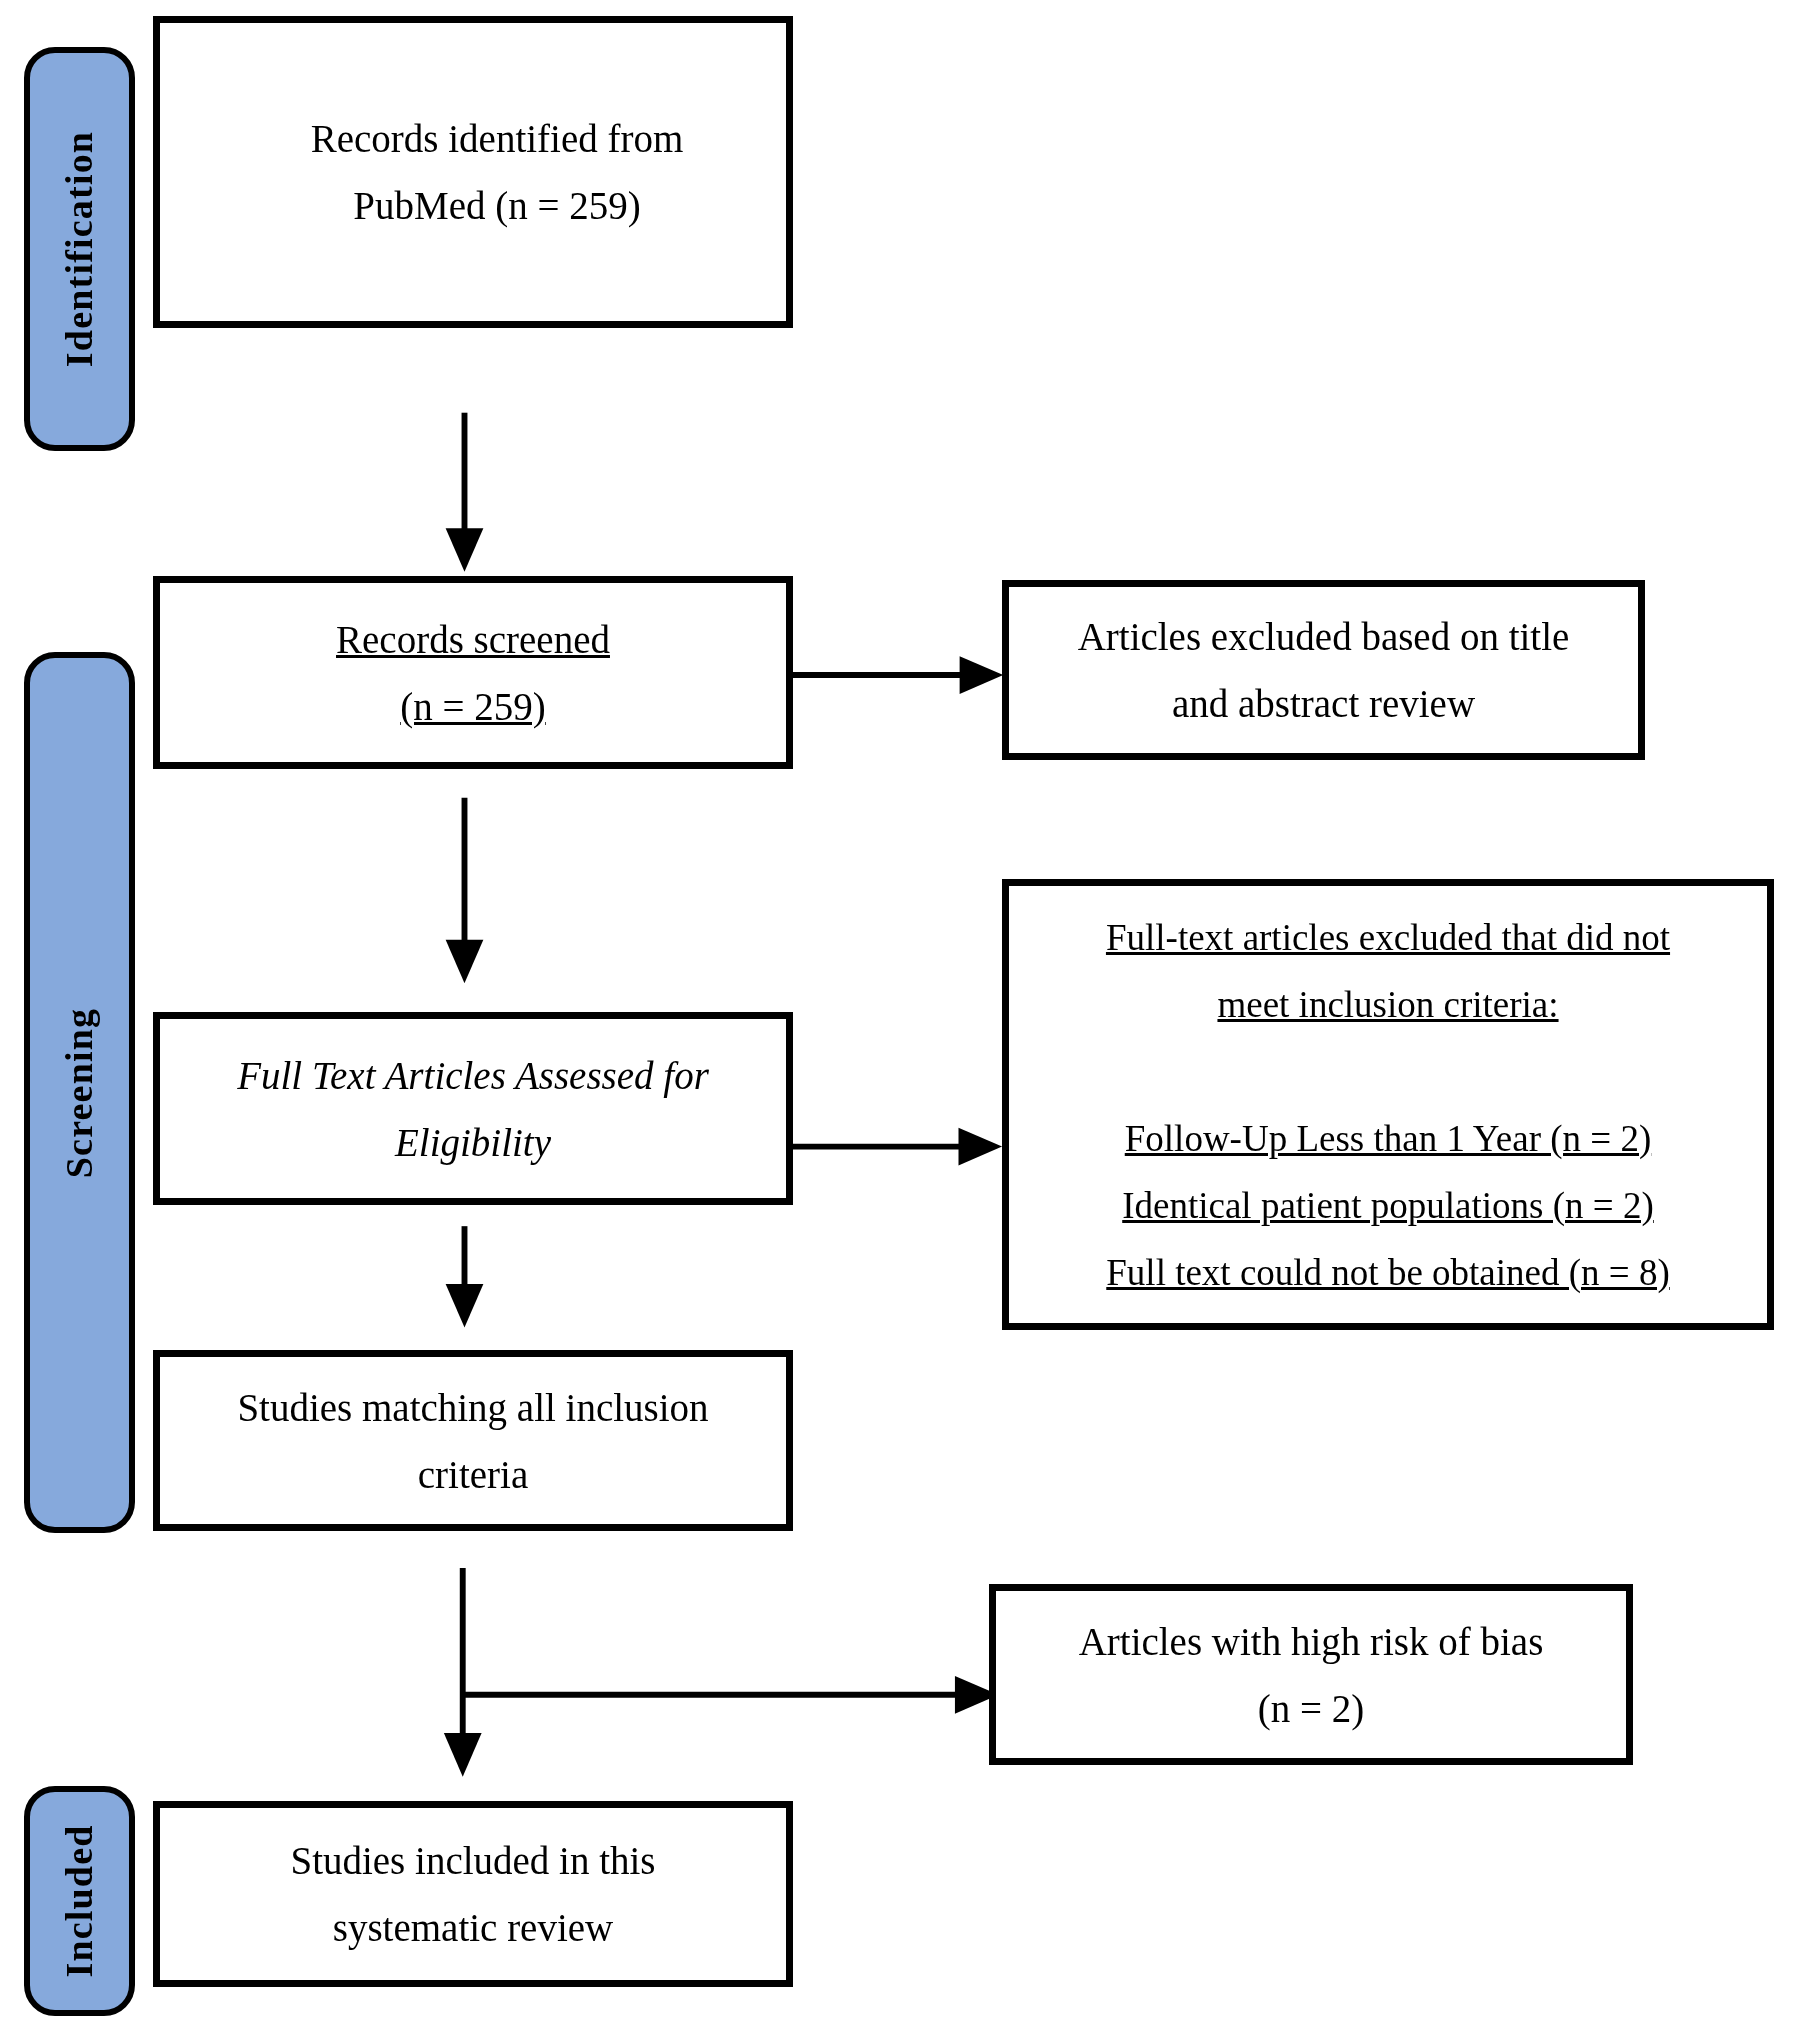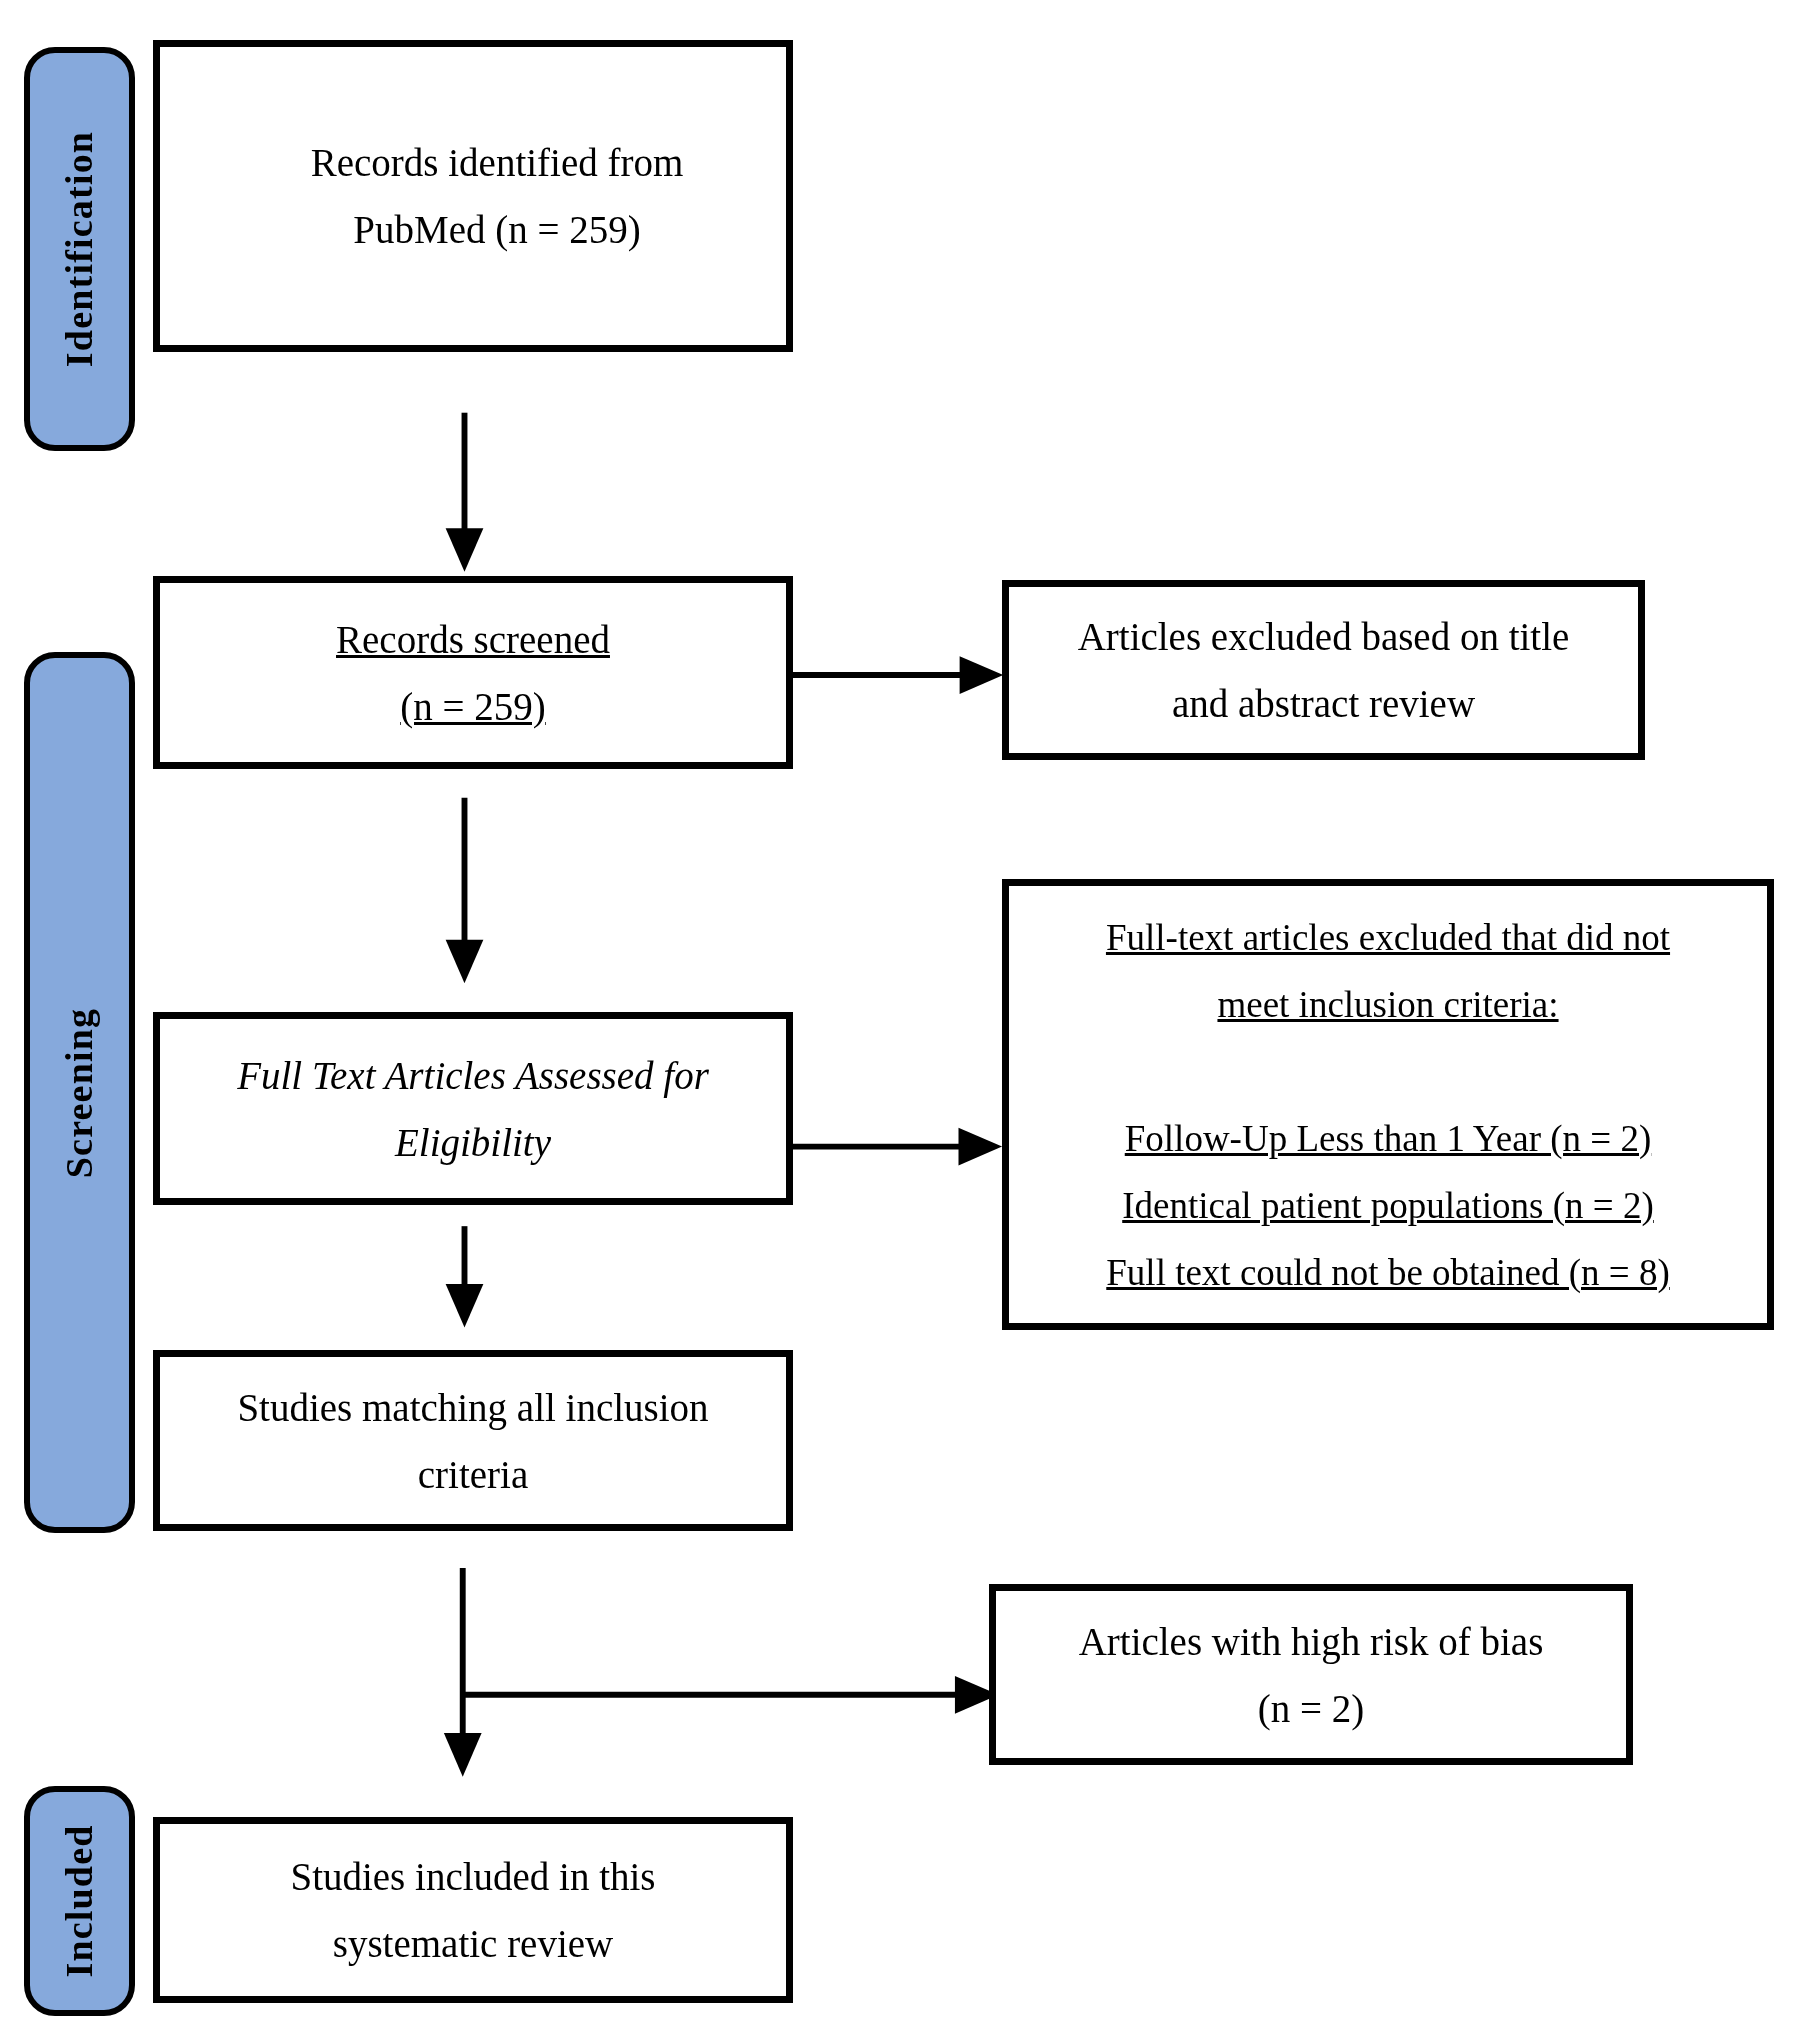--- a/index.html
+++ b/index.html
@@ -83,41 +83,41 @@
   <div class="stage-label" style="top:47px; height:404px;">
     <span class="vtext">Identification</span>
   </div>
   <div class="stage-label" style="top:652px; height:881px;">
     <span class="vtext">Screening</span>
   </div>
   <div class="stage-label" style="top:1786px; height:230px;">
     <span class="vtext">Included</span>
   </div>
 
-  <div class="flow-box" style="left:153px; top:40px; width:640px; height:312px;padding-left:48px;">
+  <div class="flow-box" style="left:153px; top:16px; width:640px; height:312px;padding-left:48px;">
     <div class="line">Records identified from</div>
     <div class="line">PubMed (n = 259)</div>
   </div>
 
   <div class="flow-box" style="left:153px; top:576px; width:640px; height:193px;text-decoration:underline;">
     <div class="line">Records screened</div>
     <div class="line">(n = 259)</div>
   </div>
 
   <div class="flow-box" style="left:153px; top:1012px; width:640px; height:193px;font-style:italic;">
     <div class="line">Full Text Articles Assessed for</div>
     <div class="line">Eligibility</div>
   </div>
 
   <div class="flow-box" style="left:153px; top:1350px; width:640px; height:181px;">
     <div class="line">Studies matching all inclusion</div>
     <div class="line">criteria</div>
   </div>
 
-  <div class="flow-box" style="left:153px; top:1801px; width:640px; height:186px;margin-top:16px;">
+  <div class="flow-box" style="left:153px; top:1801px; width:640px; height:186px;">
     <div class="line">Studies included in this</div>
     <div class="line">systematic review</div>
   </div>
 
   <div class="flow-box" style="left:1002px; top:580px; width:643px; height:180px;">
     <div class="line">Articles excluded based on title</div>
     <div class="line">and abstract review</div>
   </div>
 
   <div class="flow-box wide" style="left:1002px; top:879px; width:772px; height:451px;text-decoration:underline;">

